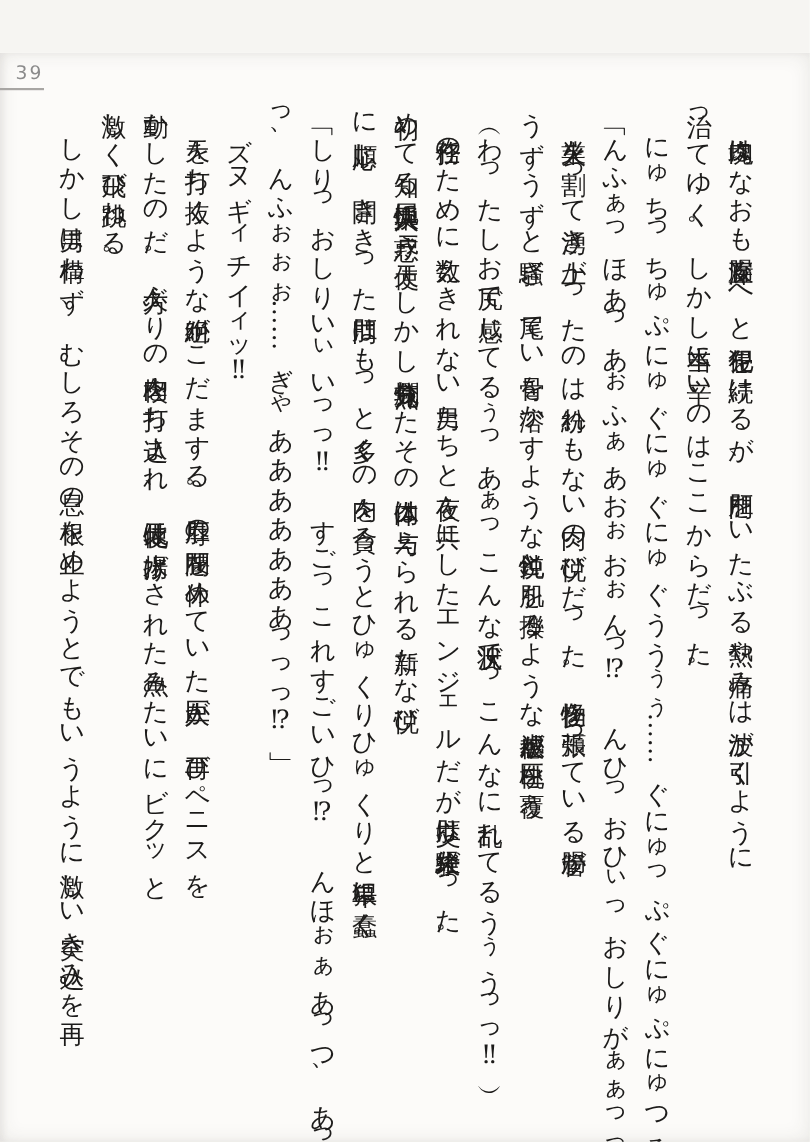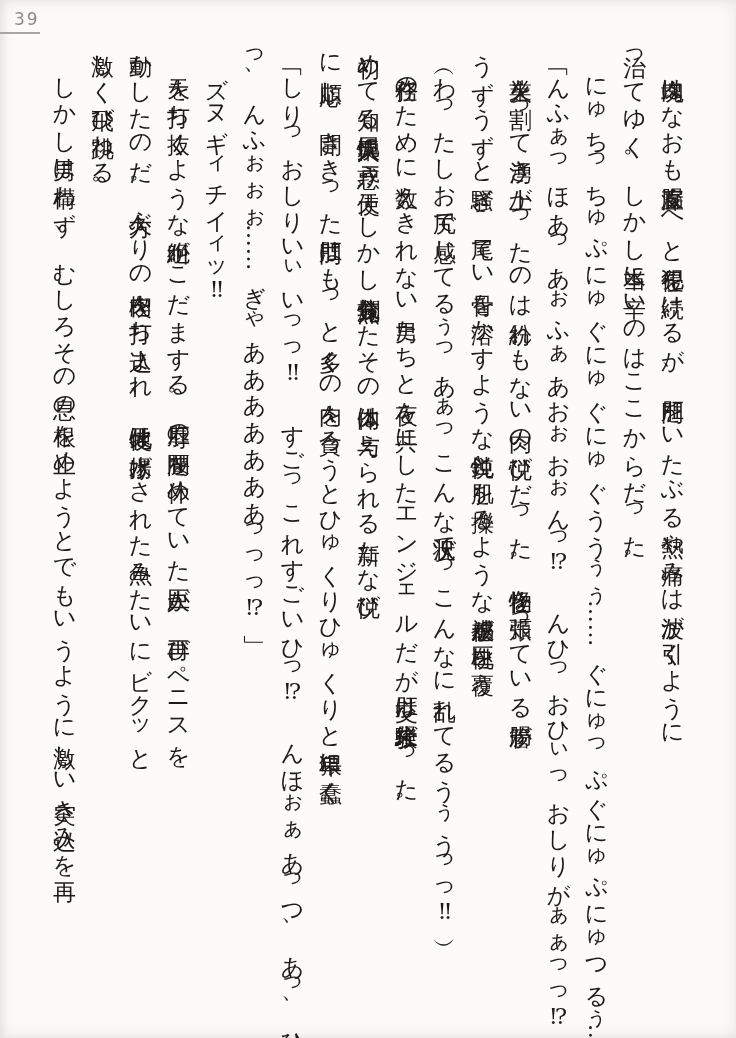--- a/index.html
+++ b/index.html
@@ -12,20 +12,21 @@
     position: relative;
     overflow: hidden;
     background: #f6f5f2;
     font-family: "DejaVu Serif", "Liberation Serif", serif;
   }
   .page {
     position: absolute;
     inset: 0;
     background: #fcfbf9;
     box-shadow: inset 0 0 18px rgba(60,55,50,0.10), inset 3px 0 6px rgba(60,55,50,0.06);
+    margin-top: 48px;
   }
   .page-number {
     position: absolute;
     top: 9px;
     left: 14px;
     font-family: "DejaVu Sans", "Liberation Sans", sans-serif;
     font-size: 17px;
     letter-spacing: 2px;
     color: #8b8b8b;
   }

